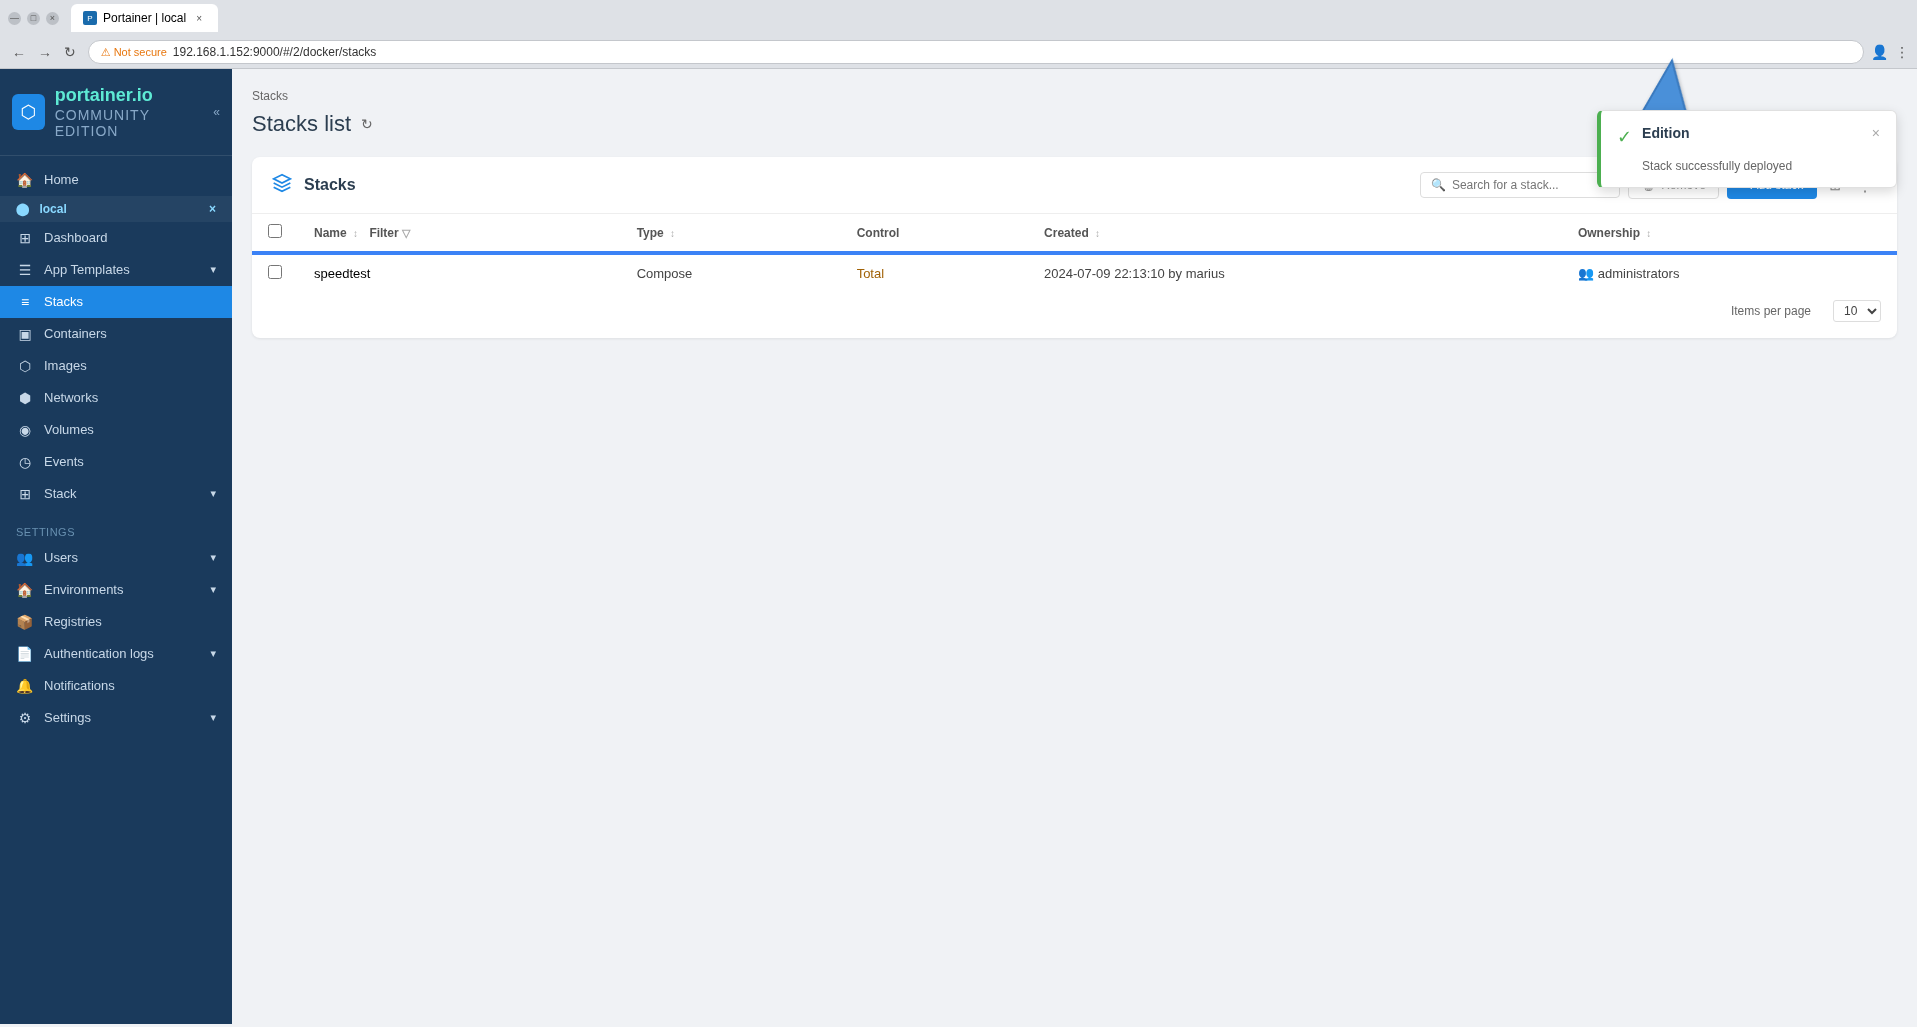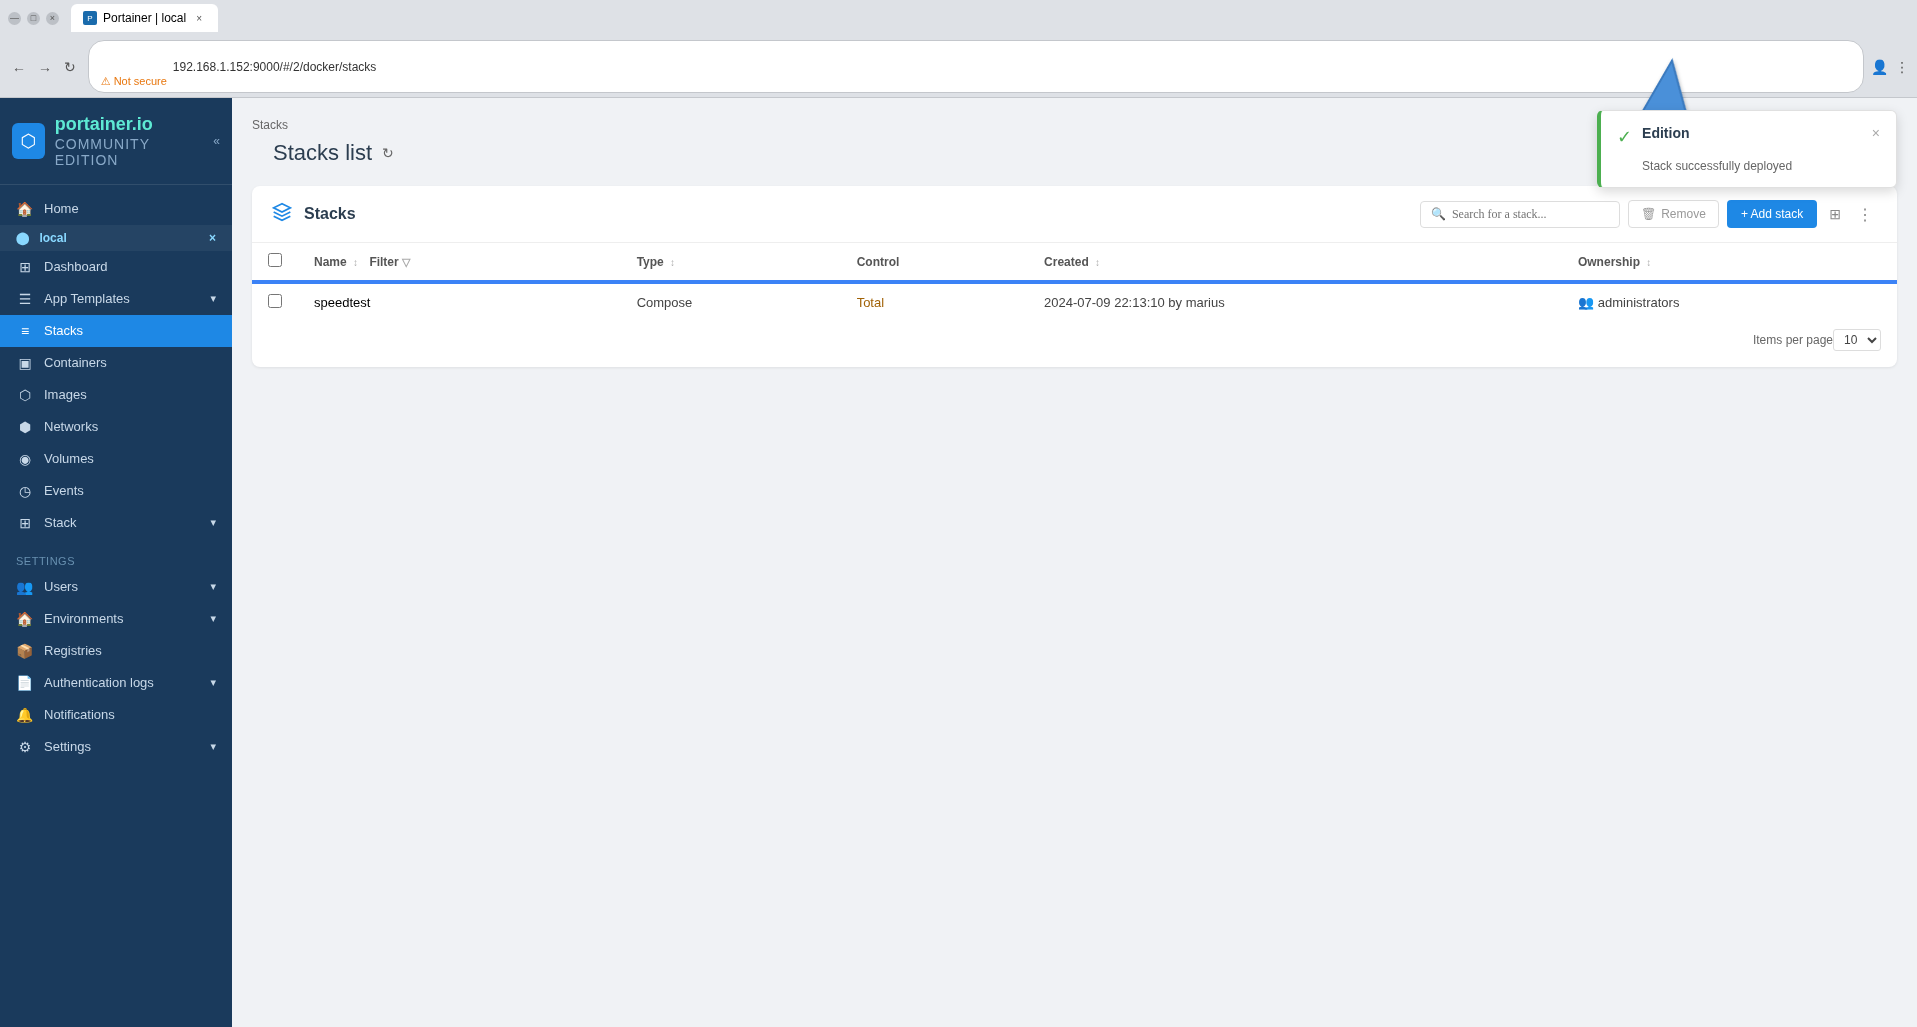--- a/index.html
+++ b/index.html
@@ -45,21 +45,21 @@
       flex: 1;
       background: white;
       border: 1px solid #c4c7cc;
       border-radius: 16px;
       padding: 4px 12px;
       display: flex;
       align-items: center;
       gap: 6px;
       font-size: 12px;
     }
-    .url-secure { color: #e8770f; font-size: 11px; margin-top: 30px; }
+    .url-secure { color: #e8770f; font-size: 11px; }
     .url-text { color: #333; }
     .browser-actions { display: flex; gap: 6px; align-items: center; color: #555; font-size: 14px; }
 
     
     .app-layout { display: flex; height: calc(100vh - 72px); }
 
     
     .sidebar {
       width: 232px;
       min-width: 232px;
@@ -130,21 +130,21 @@
 
     
     .main-content {
       flex: 1;
       background: #f0f2f5;
       overflow-y: auto;
       padding: 20px;
       position: relative;
     }
     .breadcrumb { font-size: 12px; color: #666; margin-bottom: 8px; }
-    .page-header { display: flex; align-items: center; gap: 10px; margin-bottom: 20px; margin-left: 21px; }
+    .page-header { display: flex; align-items: center; gap: 10px; margin-bottom: 20px; }
     .page-title { font-size: 22px; font-weight: 400; color: #2c3e50; }
     .refresh-btn { background: none; border: none; cursor: pointer; color: #666; font-size: 14px; }
 
     
     .card {
       background: white;
       border-radius: 8px;
       box-shadow: 0 1px 3px rgba(0,0,0,0.08);
       overflow: hidden;
     }
@@ -168,21 +168,20 @@
       gap: 6px;
       width: 200px;
     }
     .search-box input {
       border: none;
       outline: none;
       font-size: 12px;
       color: #333;
       width: 100%;
       background: transparent;
-      font-family: Liberation Serif, serif;
     }
     .search-icon { color: #999; font-size: 12px; }
 
     .btn-remove {
       background: white;
       border: 1px solid #ddd;
       border-radius: 4px;
       padding: 6px 12px;
       font-size: 12px;
       color: #999;
@@ -233,21 +232,21 @@
       justify-content: flex-end;
       align-items: center;
       padding: 8px 16px;
       gap: 8px;
       font-size: 12px;
       color: #666;
     }
     .items-per-page {
       display: flex;
       align-items: center;
-      gap: 0;
+      gap: 22px;
     }
     select.page-select {
       border: 1px solid #ddd;
       border-radius: 3px;
       padding: 2px 6px;
       font-size: 12px;
       color: #444;
       background: white;
       cursor: pointer;
     }

